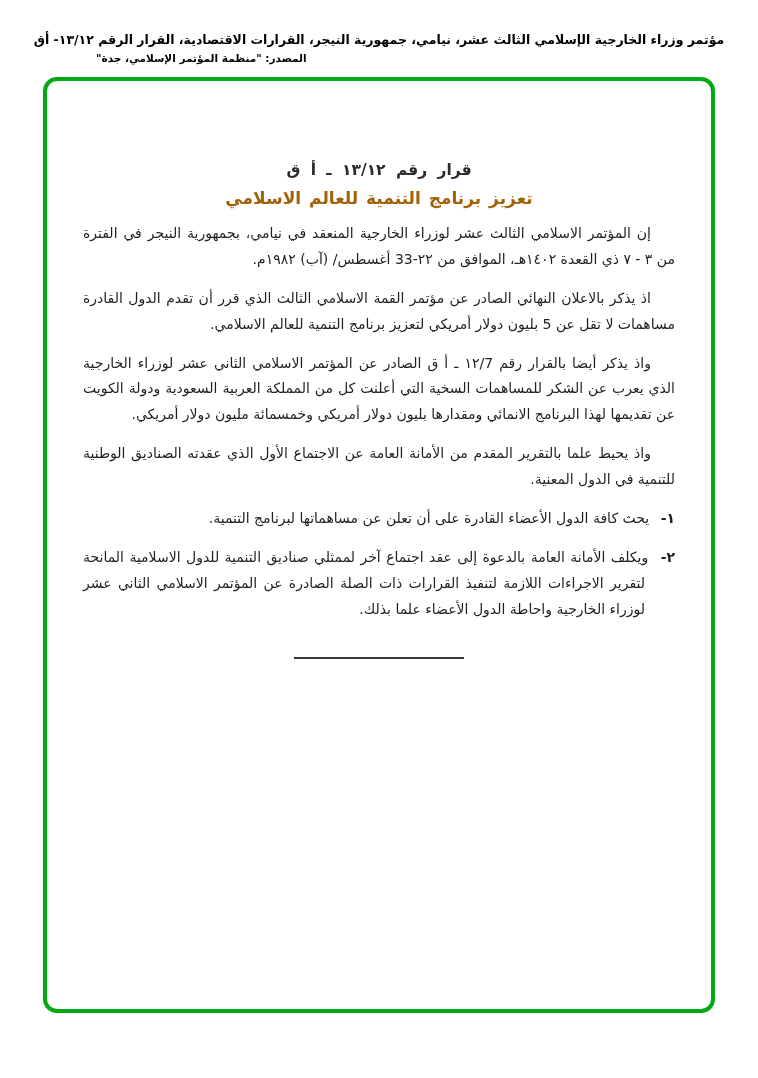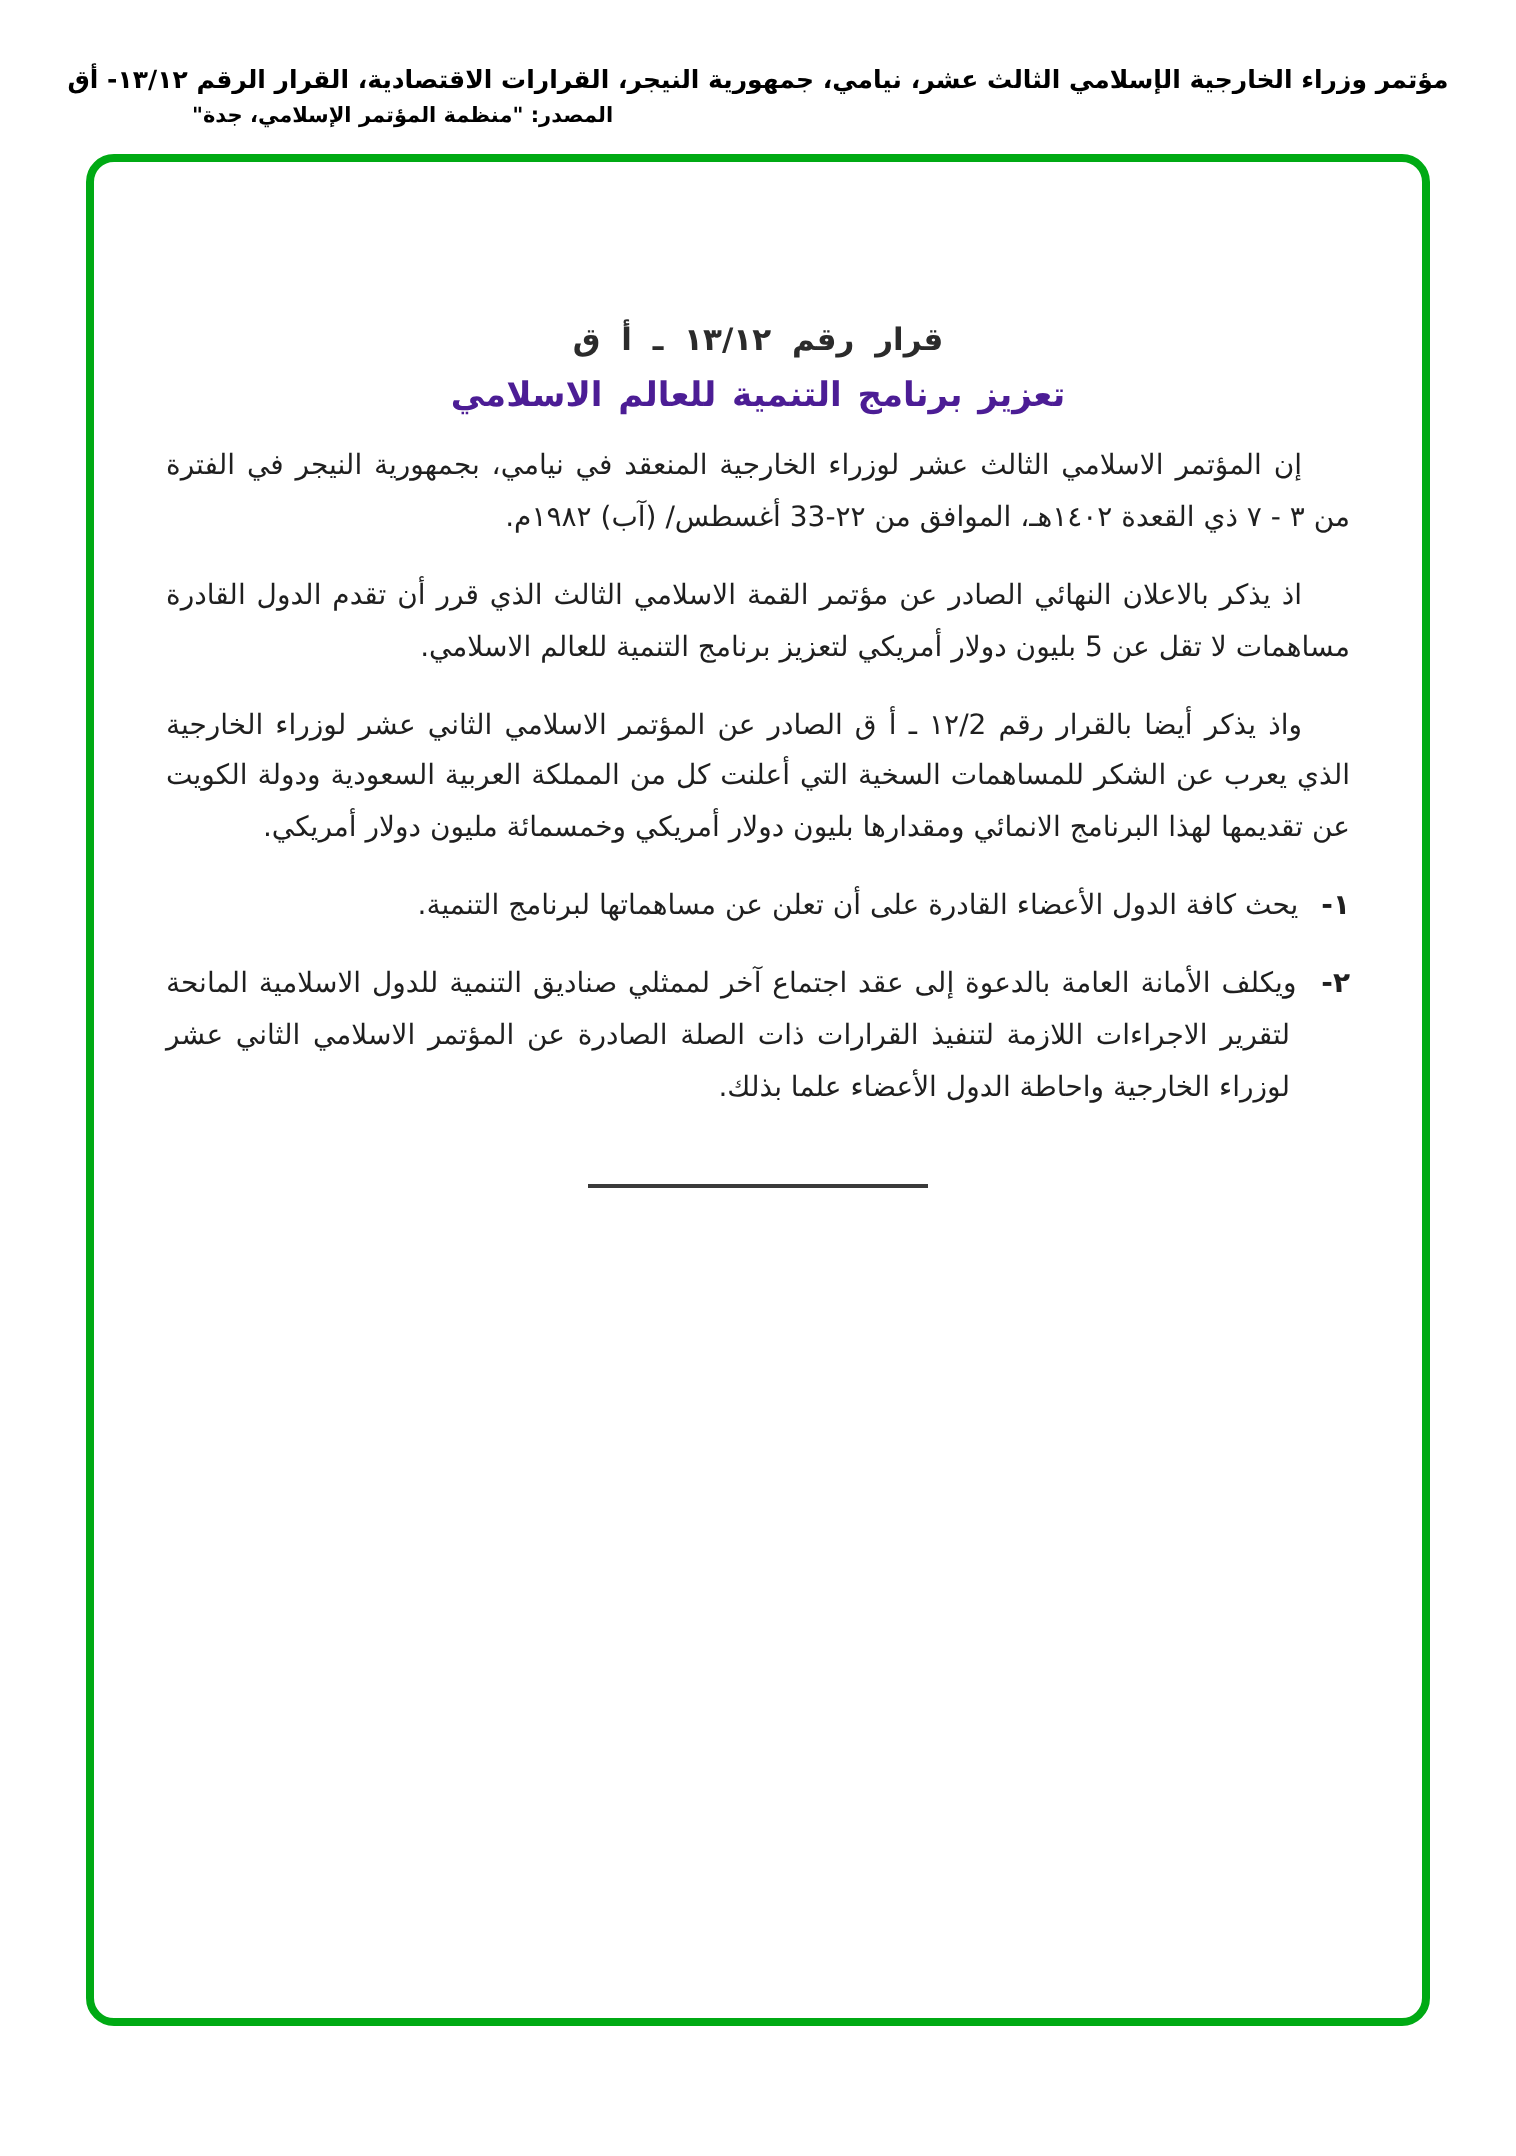--- a/index.html
+++ b/index.html
@@ -50,21 +50,21 @@
     text-align: center;
     font-size: 15.5px;
     font-weight: bold;
     color: #2b2b2b;
     word-spacing: 5px;
   }
   .res-title {
     text-align: center;
     font-size: 17px;
     font-weight: bold;
-    color: #4c1d95;
+    color: #a16207;
     margin-top: 9px;
     word-spacing: 2px;
   }
   .para {
     margin-top: 13px;
     font-size: 14px;
     line-height: 1.85;
     text-align: justify;
     text-indent: 24px;
     color: #1f1f1f;
@@ -102,22 +102,23 @@
     <div class="content">
 
       <div class="res-num">قرار رقم ١٣/١٢ ـ أ ق</div>
 
       <div class="res-title">تعزيز برنامج التنمية للعالم الاسلامي</div>
 
       <p class="para">إن المؤتمر الاسلامي الثالث عشر لوزراء الخارجية المنعقد في نيامي، بجمهورية النيجر في الفترة من ٣ - ٧ ذي القعدة ١٤٠٢هـ، الموافق من ٢٢-33 أغسطس/ (آب) ١٩٨٢م.</p>
 
       <p class="para">اذ يذكر بالاعلان النهائي الصادر عن مؤتمر القمة الاسلامي الثالث الذي قرر أن تقدم الدول القادرة مساهمات لا تقل عن 5 بليون دولار أمريكي لتعزيز برنامج التنمية للعالم الاسلامي.</p>
 
-      <p class="para">واذ يذكر أيضا بالقرار رقم ١٢/2 ـ أ ق الصادر عن المؤتمر الاسلامي الثاني عشر لوزراء الخارجية الذي يعرب عن الشكر للمساهمات السخية التي أعلنت كل من المملكة العربية السعودية ودولة الكويت عن تقديمها لهذا البرنامج الانمائي ومقدارها بليون دولار أمريكي وخمسمائة مليون دولار أمريكي.</p>
+      <p class="para">واذ يذكر أيضا بالقرار رقم ١٢/7 ـ أ ق الصادر عن المؤتمر الاسلامي الثاني عشر لوزراء الخارجية الذي يعرب عن الشكر للمساهمات السخية التي أعلنت كل من المملكة العربية السعودية ودولة الكويت عن تقديمها لهذا البرنامج الانمائي ومقدارها بليون دولار أمريكي وخمسمائة مليون دولار أمريكي.</p>
 
+      <p class="para">واذ يحيط علما بالتقرير المقدم من الأمانة العامة عن الاجتماع الأول الذي عقدته الصناديق الوطنية للتنمية في الدول المعنية.</p>
 
       <div class="item">
         <span class="num">١-</span>
         <span class="txt">يحث كافة الدول الأعضاء القادرة على أن تعلن عن مساهماتها لبرنامج التنمية.</span>
       </div>
 
       <div class="item">
         <span class="num">٢-</span>
         <span class="txt">ويكلف الأمانة العامة بالدعوة إلى عقد اجتماع آخر لممثلي صناديق التنمية للدول الاسلامية المانحة لتقرير الاجراءات اللازمة لتنفيذ القرارات ذات الصلة الصادرة عن المؤتمر الاسلامي الثاني عشر لوزراء الخارجية واحاطة الدول الأعضاء علما بذلك.</span>
       </div>

